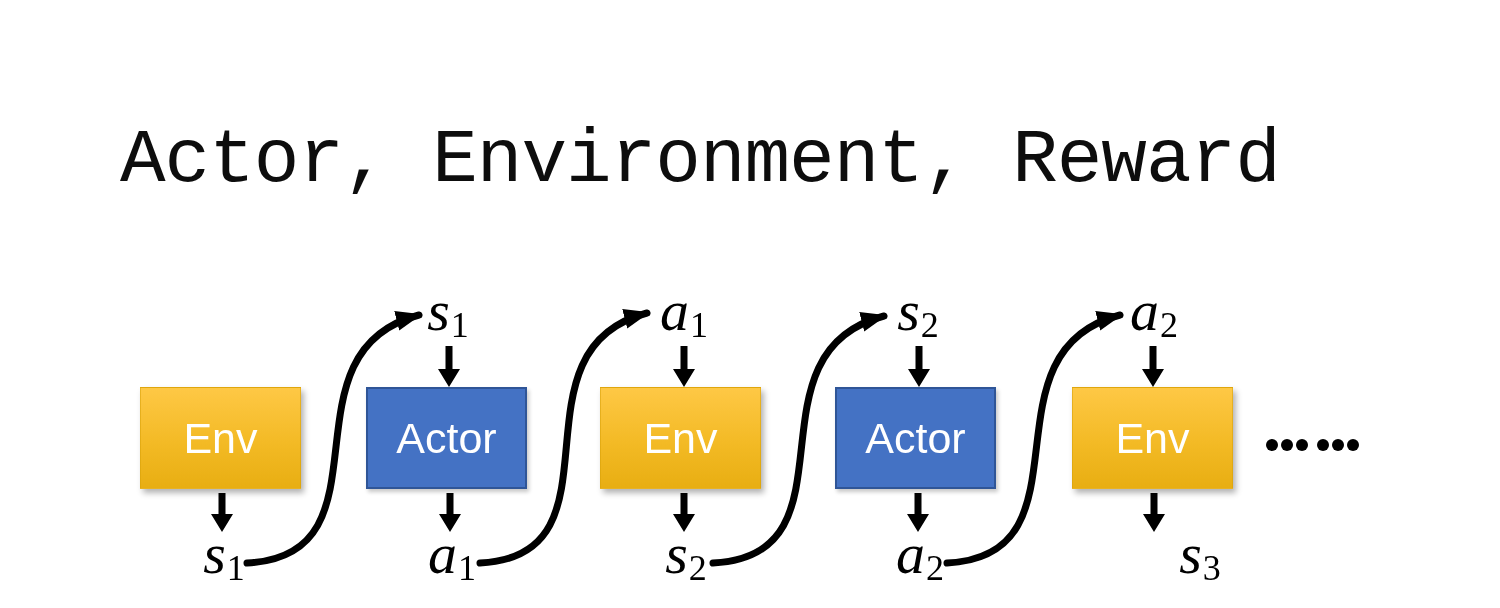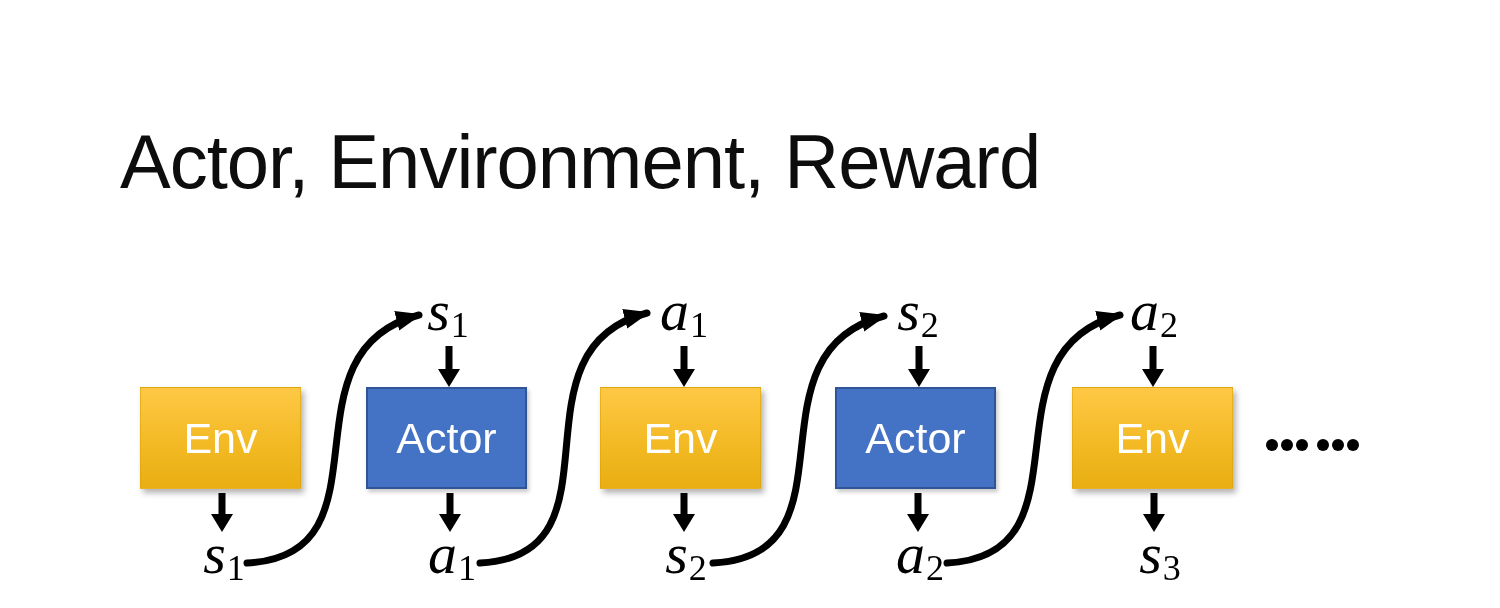--- a/index.html
+++ b/index.html
@@ -7,21 +7,21 @@
     --env-gradient-top:#FEC845; --env-gradient-mid:#F3BA25; --env-gradient-bottom:#E8AE12;
     --actor-fill:#4472C4; --actor-border:#2F5597;
     --box-text:#FFFFFF; --arrow:#000000; --label-text:#000000;
   }
   *{margin:0;padding:0;box-sizing:border-box;}
   body{background:#fff;font-family:"Liberation Sans",sans-serif;}
   .slide{position:relative;width:1500px;height:608px;background:var(--background);overflow:hidden;}
 
   .title{
     position:absolute;left:120px;top:118px;
-    font-family:Liberation Sans, sans-serif;
+    font-family:Liberation Mono, monospace;
     font-size:76px;font-weight:300;letter-spacing:-1px;
     color:var(--title-text);white-space:nowrap;
   }
 
   .arrow-layer{position:absolute;left:0;top:0;width:1500px;height:608px;pointer-events:none;}
   .varrow{fill:var(--arrow);}
   .curve{fill:none;stroke:var(--arrow);stroke-width:7;stroke-linecap:round;}
   .ah{fill:var(--arrow);}
 
   .box{
@@ -110,21 +110,21 @@
 
   <div class="mlabel tl" style="left:448px"><span class="base">s</span><span class="sub">1</span></div>
   <div class="mlabel tl" style="left:684px"><span class="base">a</span><span class="sub">1</span></div>
   <div class="mlabel tl" style="left:918px"><span class="base">s</span><span class="sub">2</span></div>
   <div class="mlabel tl" style="left:1154px"><span class="base">a</span><span class="sub">2</span></div>
 
   <div class="mlabel bl" style="left:224px"><span class="base">s</span><span class="sub">1</span></div>
   <div class="mlabel bl" style="left:452px"><span class="base">a</span><span class="sub">1</span></div>
   <div class="mlabel bl" style="left:686px"><span class="base">s</span><span class="sub">2</span></div>
   <div class="mlabel bl" style="left:920px"><span class="base">a</span><span class="sub">2</span></div>
-  <div class="mlabel bl" style="left:1160px"><span class="base">s</span><span class="sub">3</span></div>
+  <div class="mlabel bl" style="left:1200px"><span class="base">s</span><span class="sub">3</span></div>
 
   <div class="dots" title="……">
     <span class="dot"></span>
     <span class="dot"></span>
     <span class="dot"></span>
     <span class="dot g2"></span>
     <span class="dot"></span>
     <span class="dot"></span>
   </div>
 

